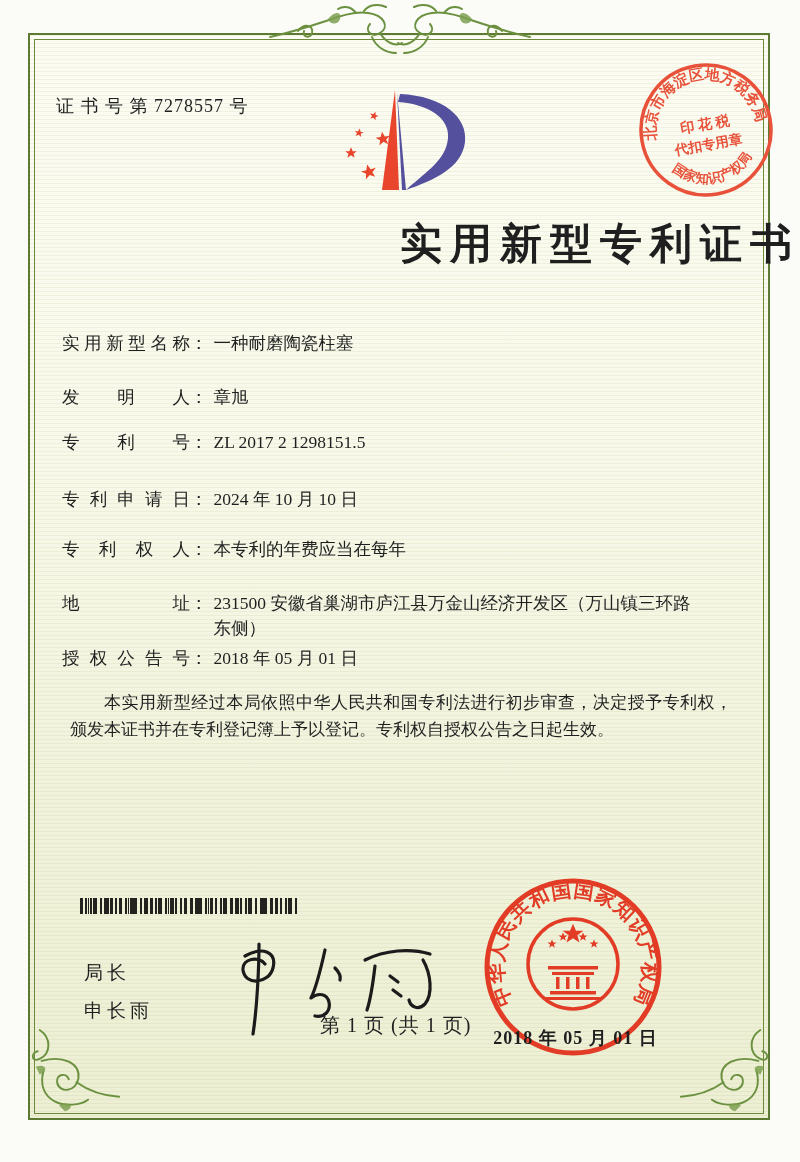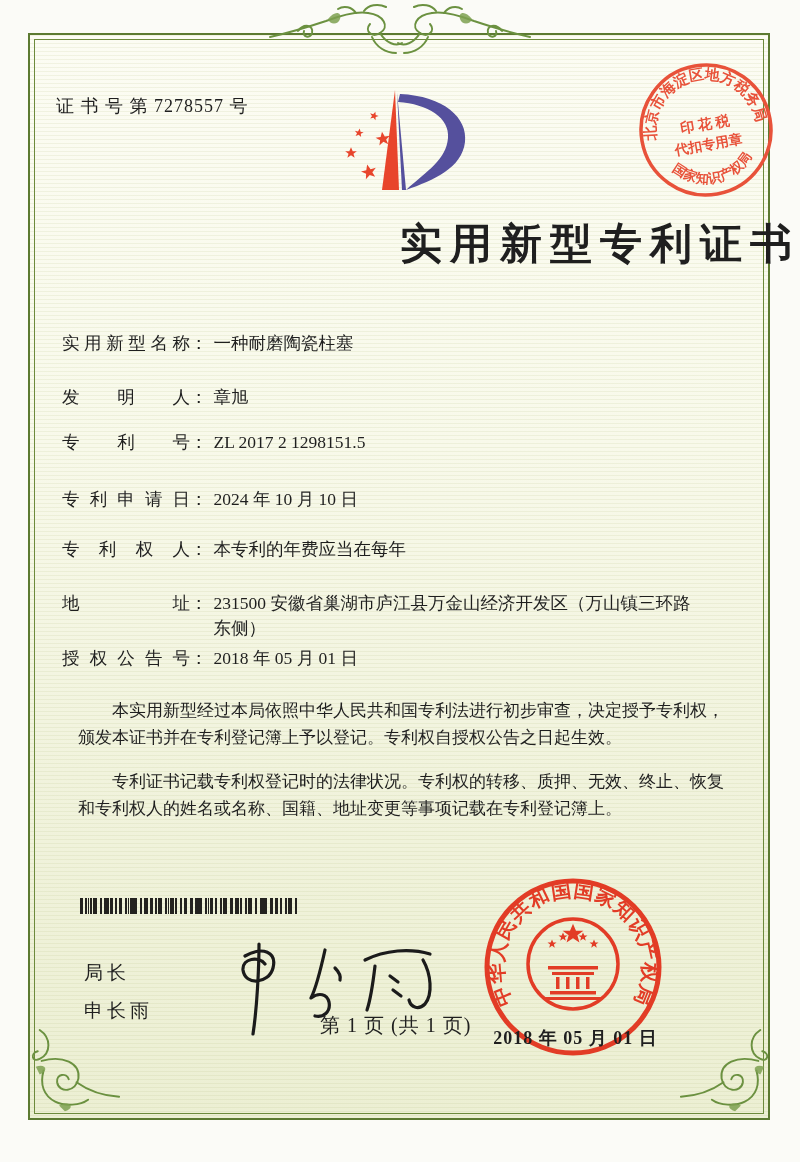--- a/index.html
+++ b/index.html
@@ -34,21 +34,21 @@
   .flabel{display:inline-block;width:128px;text-align:justify;text-align-last:justify;vertical-align:top;}
   .fcolon{display:inline-block;vertical-align:top;margin-right:6px;}
   .fvalue{display:inline-block;vertical-align:top;max-width:500px;line-height:25px;}
   .grant-right{position:absolute;left:300px;top:0;}
   .grant-right .flabel{width:92px;}
   
   .body-text{
     left:62px;top:681px;width:678px;
     font-size:17px;line-height:27.3px;text-align:justify;
   }
-  .body-text p{margin:16px;text-indent:2em;}
+  .body-text p{margin:8px;text-indent:2em;}
   .barcode{
     left:80px;top:898px;width:218px;height:16px;
     background-image:
       repeating-linear-gradient(90deg,#23221f 0 2px,transparent 2px 5px),
       repeating-linear-gradient(90deg,#23221f 0 1px,transparent 1px 8px),
       repeating-linear-gradient(90deg,#23221f 0 3px,transparent 3px 13px);
   }
   .director-title{left:84px;top:960px;font-size:19px;letter-spacing:4px;}
   .director-name{left:84px;top:998px;font-size:19px;letter-spacing:4px;}
   .footer{left:320px;top:1012px;font-size:20px;letter-spacing:1px;}
@@ -159,21 +159,20 @@
 </div>
 <div class="abs field-row" style="top:591px;">
   <span class="flabel">地址</span><span class="fcolon">：</span><span class="fvalue" style="width:480px;">231500 安徽省巢湖市庐江县万金山经济开发区（万山镇三环路东侧）</span>
 </div>
 <div class="abs field-row" style="top:646px;">
   <span class="flabel">授权公告号</span><span class="fcolon">：</span><span class="fvalue">2018 年 05 月 01 日</span>
 </div>
 
 <div class="abs body-text">
   <p>本实用新型经过本局依照中华人民共和国专利法进行初步审查，决定授予专利权，颁发本证书并在专利登记簿上予以登记。专利权自授权公告之日起生效。</p>
-  <p>专利证书记载专利权登记时的法律状况。专利权的转移、质押、无效、终止、恢复和专利权人的姓名或名称、国籍、地址变更等事项记载在专利登记簿上。</p>
 </div>
 
 <div class="abs barcode"></div>
 
 <div class="abs director-title">局长</div>
 <div class="abs director-name">申长雨</div>
 
 <svg class="abs" style="left:215px;top:938px;" width="235" height="100" viewBox="0 0 235 100">
   <path class="sig-stroke" d="M 30 18 C 48 8, 62 14, 58 30 C 54 46, 30 48, 28 32 C 27 20, 44 18, 50 26"></path>
   <path class="sig-stroke" d="M 44 6 C 44 30, 42 70, 38 96"></path>

